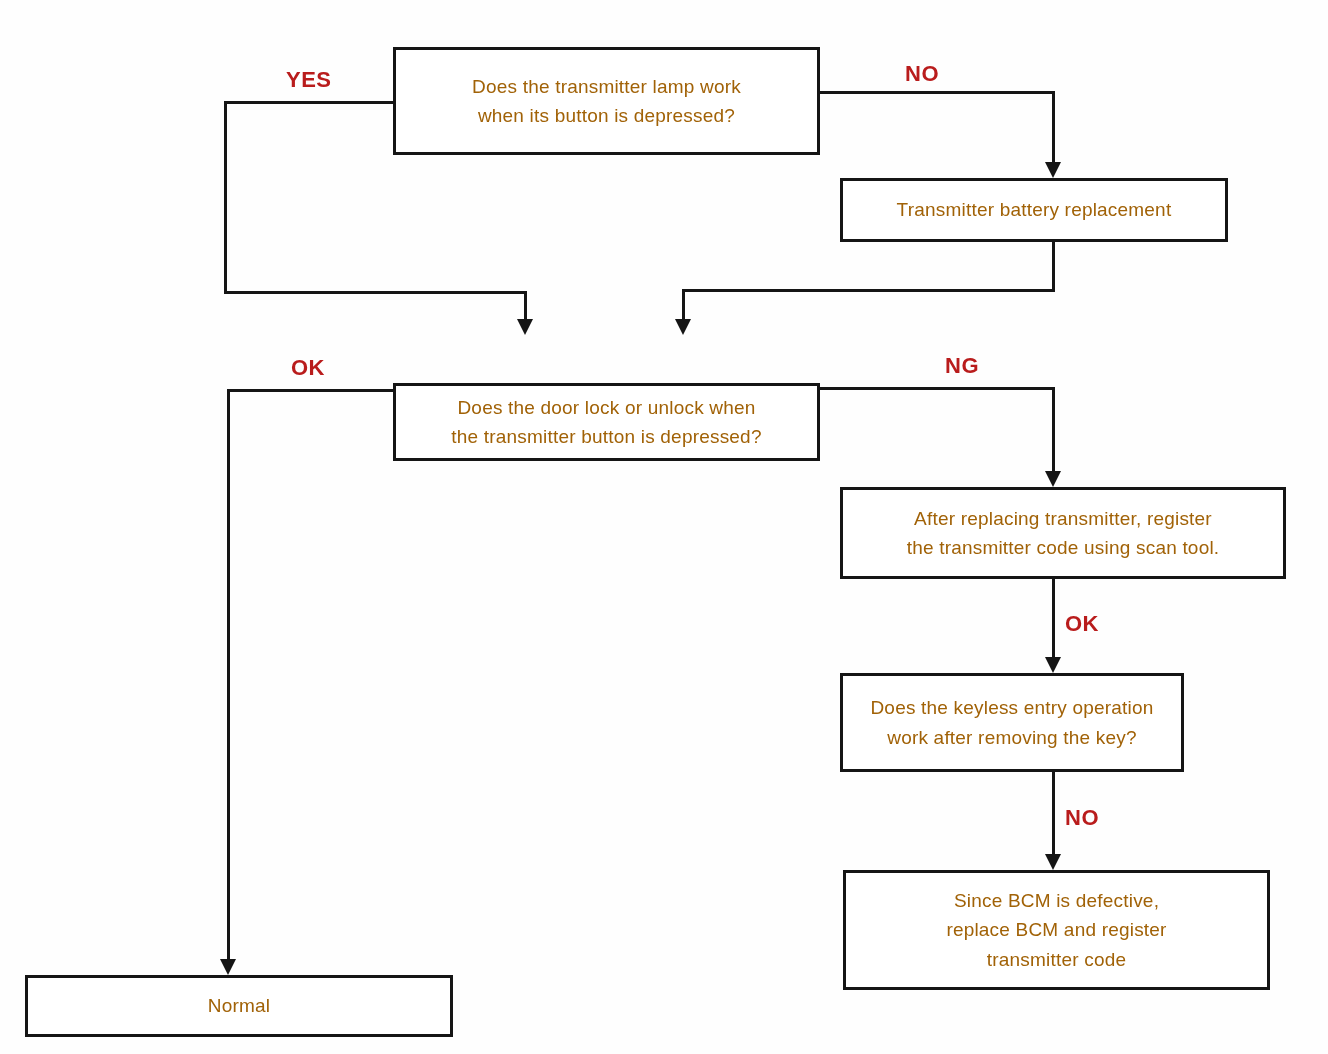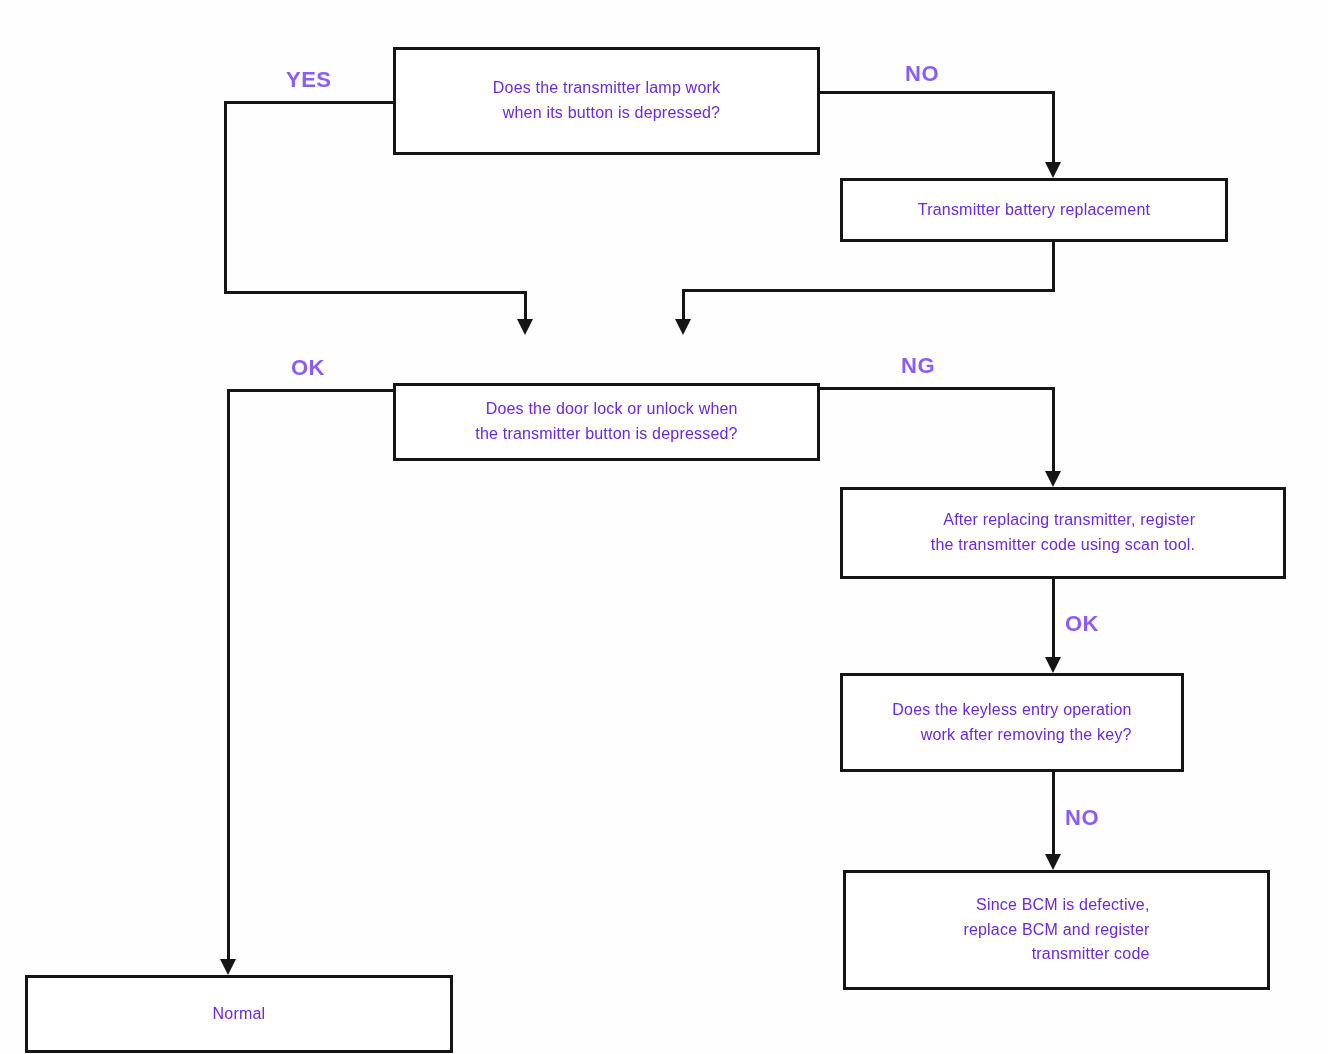--- a/index.html
+++ b/index.html
@@ -22,31 +22,30 @@
     border: 3px solid #151515;
     background: #ffffff;
     display: flex;
     align-items: center;
     justify-content: center;
     text-align: center;
   }
   .node .node-text {
     display: block;
     white-space: pre-line;
-    font-size: 16px;
+    font-size: 19px;
     line-height: 1.55;
-    color: #6d28d9;
+    color: #a16207;
     letter-spacing: 0.2px;
-    text-align: right;
   }
   .edge-label {
     position: absolute;
     font-size: 22px;
     font-weight: bold;
-    color: #8b5cf6;
+    color: #b91c1c;
     letter-spacing: 0.5px;
   }
   .line {
     position: absolute;
     background: #151515;
   }
   .arrowhead {
     position: absolute;
     width: 0;
     height: 0;
@@ -83,28 +82,28 @@
     <span class="node-text">Does the keyless entry operation
 work after removing the key?</span>
   </div>
 
   <div class="node" style="left:843px; top:870px; width:427px; height:120px;">
     <span class="node-text">Since BCM is defective,
 replace BCM and register
 transmitter code</span>
   </div>
 
-  <div class="node" style="left:25px; top:975px; width:428px; height:78px;">
+  <div class="node" style="left:25px; top:975px; width:428px; height:62px;">
     <span class="node-text">Normal</span>
   </div>
 
   <div class="edge-label" style="left:286px; top:67px;">YES</div>
   <div class="edge-label" style="left:905px; top:61px;">NO</div>
   <div class="edge-label" style="left:291px; top:355px;">OK</div>
-  <div class="edge-label" style="left:901px; top:353px;">NG</div>
+  <div class="edge-label" style="left:945px; top:353px;">NG</div>
   <div class="edge-label" style="left:1065px; top:611px;">OK</div>
   <div class="edge-label" style="left:1065px; top:805px;">NO</div>
 
   <div class="line" style="left:224px; top:101px; width:169px; height:3px;"></div>
   <div class="line" style="left:224px; top:101px; width:3px; height:193px;"></div>
   <div class="line" style="left:224px; top:291px; width:303px; height:3px;"></div>
   <div class="line" style="left:524px; top:291px; width:3px; height:30px;"></div>
   <div class="arrowhead" style="left:517px; top:319px;"></div>
 
   <div class="line" style="left:820px; top:91px; width:235px; height:3px;"></div>

